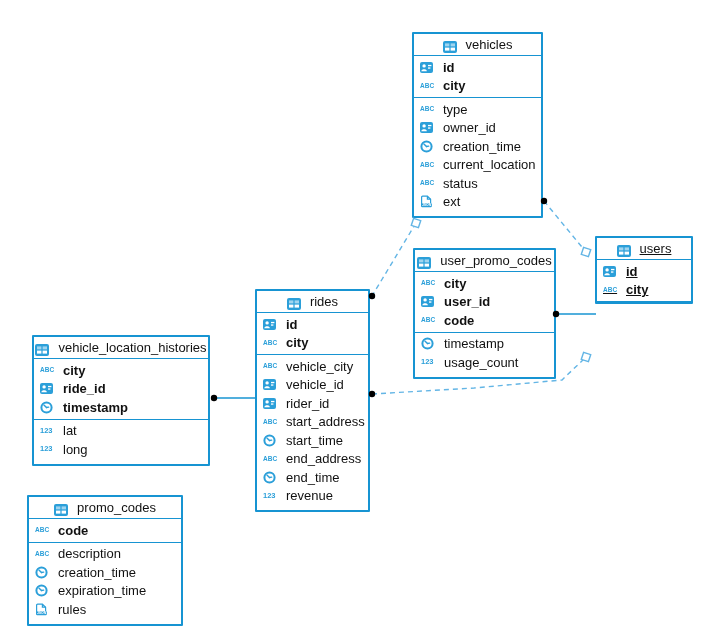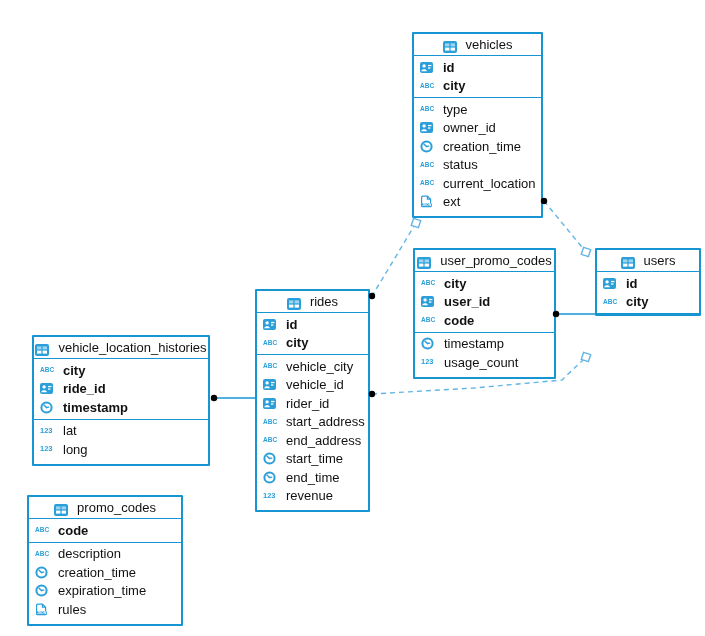--- a/index.html
+++ b/index.html
@@ -104,27 +104,27 @@
                 <line x1="6.5" y1="6.5" x2="3.9" y2="3.9" stroke="#2b9fd9" stroke-width="1.4" stroke-linecap="round"></line>
                 <line x1="6.5" y1="6.5" x2="8.7" y2="6.1" stroke="#2b9fd9" stroke-width="1.4" stroke-linecap="round"></line>
               </svg>
             </span>
             <span class="col-name">creation_time</span>
           </div>
           <div class="col-row">
             <span class="ticon">
               <span class="txt-icon">ABC</span>
             </span>
+            <span class="col-name">current_location</span>
+          </div>
+          <div class="col-row">
+            <span class="ticon">
+              <span class="txt-icon">ABC</span>
+            </span>
             <span class="col-name">status</span>
-          </div>
-          <div class="col-row">
-            <span class="ticon">
-              <span class="txt-icon">ABC</span>
-            </span>
-            <span class="col-name">current_location</span>
           </div>
           <div class="col-row">
             <span class="ticon">
               <svg width="13" height="13" viewBox="0 0 13 13">
                 <path d="M2.6 1.2 h4.8 l3.2 3 v6.2 a1 1 0 0 1 -1 1 h-7 a1 1 0 0 1 -1 -1 v-8.2 a1 1 0 0 1 1 -1 z" fill="#fff" stroke="#2b9fd9" stroke-width="1.2"></path>
                 <path d="M7.4 1.2 v3 h3.2" fill="none" stroke="#2b9fd9" stroke-width="1.2"></path>
                 <rect x="1.2" y="8.2" width="10.6" height="4" rx="1" fill="#2b9fd9"></rect>
                 <text x="6.5" y="11.4" font-size="3.4" font-weight="bold" fill="#fff" text-anchor="middle" font-family="Liberation Sans,sans-serif">JSON</text>
               </svg>
             </span>
@@ -183,21 +183,21 @@
             <span class="col-name">timestamp</span>
           </div>
           <div class="col-row">
             <span class="ticon">
               <span class="txt-icon num">123</span>
             </span>
             <span class="col-name">usage_count</span>
           </div>
         </div>
       </div>
-      <div class="db-table" style="left: 595px; top: 248px; width: 106px;">
+      <div class="db-table" style="left: 595px; top: 236px; width: 98px; text-decoration: underline;">
         <div class="tbl-header">
           <span class="ticon">
             <svg width="14" height="12" viewBox="0 0 14 12">
               <rect width="14" height="12" rx="2" fill="#2b9fd9"></rect>
               <rect x="2" y="2.4" width="4.4" height="3" fill="#9fd4ef"></rect>
               <rect x="7.6" y="2.4" width="4.4" height="3" fill="#9fd4ef"></rect>
               <rect x="2" y="6.6" width="4.4" height="3" fill="#fff"></rect>
               <rect x="7.6" y="6.6" width="4.4" height="3" fill="#fff"></rect>
             </svg>
           </span>
@@ -289,33 +289,33 @@
             <span class="col-name">rider_id</span>
           </div>
           <div class="col-row">
             <span class="ticon">
               <span class="txt-icon">ABC</span>
             </span>
             <span class="col-name">start_address</span>
           </div>
           <div class="col-row">
             <span class="ticon">
+              <svg width="13" height="13" viewBox="0 0 13 13">
+                <circle cx="6.5" cy="6.5" r="5.1" fill="#fff" stroke="#2b9fd9" stroke-width="2"></circle>
+                <line x1="6.5" y1="6.5" x2="3.9" y2="3.9" stroke="#2b9fd9" stroke-width="1.4" stroke-linecap="round"></line>
+                <line x1="6.5" y1="6.5" x2="8.7" y2="6.1" stroke="#2b9fd9" stroke-width="1.4" stroke-linecap="round"></line>
+              </svg>
+            </span>
+            <span class="col-name">start_time</span>
+          </div>
+          <div class="col-row">
+            <span class="ticon">
               <span class="txt-icon">ABC</span>
             </span>
             <span class="col-name">end_address</span>
-          </div>
-          <div class="col-row">
-            <span class="ticon">
-              <svg width="13" height="13" viewBox="0 0 13 13">
-                <circle cx="6.5" cy="6.5" r="5.1" fill="#fff" stroke="#2b9fd9" stroke-width="2"></circle>
-                <line x1="6.5" y1="6.5" x2="3.9" y2="3.9" stroke="#2b9fd9" stroke-width="1.4" stroke-linecap="round"></line>
-                <line x1="6.5" y1="6.5" x2="8.7" y2="6.1" stroke="#2b9fd9" stroke-width="1.4" stroke-linecap="round"></line>
-              </svg>
-            </span>
-            <span class="col-name">start_time</span>
           </div>
           <div class="col-row">
             <span class="ticon">
               <svg width="13" height="13" viewBox="0 0 13 13">
                 <circle cx="6.5" cy="6.5" r="5.1" fill="#fff" stroke="#2b9fd9" stroke-width="2"></circle>
                 <line x1="6.5" y1="6.5" x2="3.9" y2="3.9" stroke="#2b9fd9" stroke-width="1.4" stroke-linecap="round"></line>
                 <line x1="6.5" y1="6.5" x2="8.7" y2="6.1" stroke="#2b9fd9" stroke-width="1.4" stroke-linecap="round"></line>
               </svg>
             </span>
             <span class="col-name">end_time</span>

